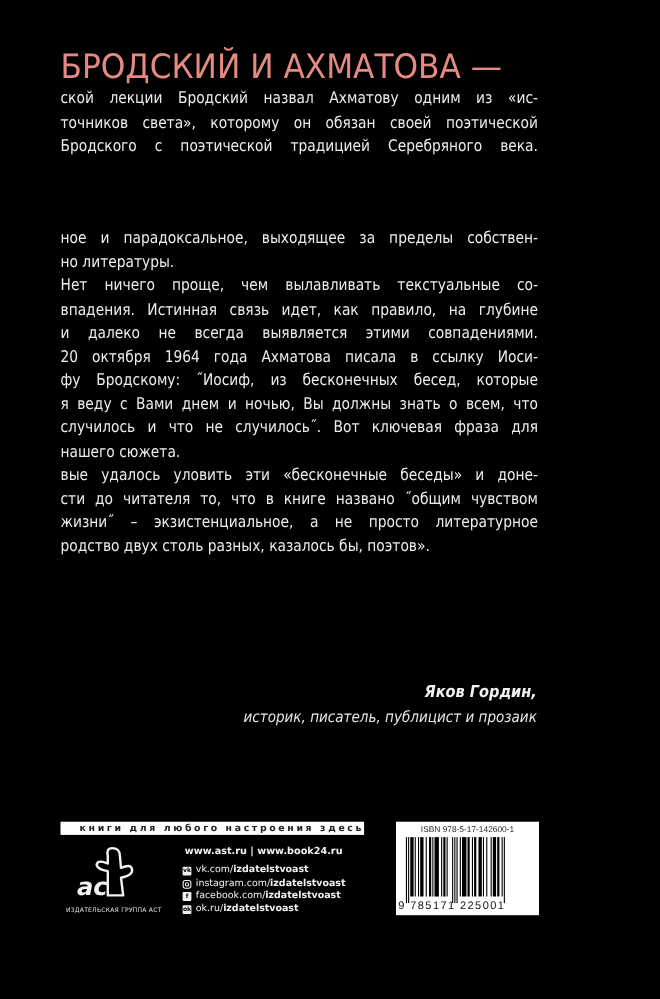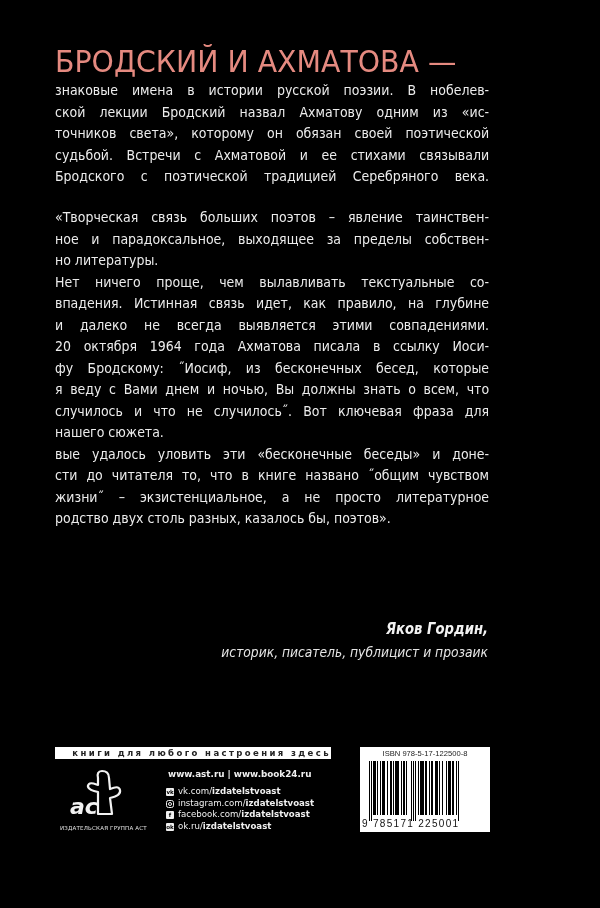--- a/index.html
+++ b/index.html
@@ -227,29 +227,26 @@
     }
   </style>
 </head>
 <body>
 
 <div>
 
   <div class="headline">БРОДСКИЙ И АХМАТОВА —</div>
 
   <div class="body-text intro">
-    <div class="line"><span class="inner">знаковые имена в истории русской поэзии. В нобелев-</span></div>
     <div class="line"><span class="inner">ской лекции Бродский назвал Ахматову одним из «ис-</span></div>
     <div class="line"><span class="inner">точников света», которому он обязан своей поэтической</span></div>
-    <div class="line"><span class="inner">судьбой. Встречи с Ахматовой и ее стихами связывали</span></div>
     <div class="line"><span class="inner">Бродского с поэтической традицией Серебряного века.</span></div>
   </div>
 
   <div class="body-text quote" id="quote-block">
-      <div class="line"><span class="inner">«Творческая связь больших поэтов – явление таинствен-</span></div>
       <div class="line"><span class="inner">ное и парадоксальное, выходящее за пределы собствен-</span></div>
       <div class="line last"><span class="inner">но литературы.</span></div>
       <div class="line"><span class="inner">Нет ничего проще, чем вылавливать текстуальные со-</span></div>
       <div class="line"><span class="inner">впадения. Истинная связь идет, как правило, на глубине</span></div>
       <div class="line"><span class="inner">и далеко не всегда выявляется этими совпадениями.</span></div>
       <div class="line"><span class="inner">20 октября 1964 года Ахматова писала в ссылку Иоси-</span></div>
       <div class="line"><span class="inner">фу Бродскому: ˝Иосиф, из бесконечных бесед, которые</span></div>
       <div class="line"><span class="inner">я веду с Вами днем и ночью, Вы должны знать о всем, что</span></div>
       <div class="line"><span class="inner">случилось и что не случилось˝. Вот ключевая фраза для</span></div>
       <div class="line last"><span class="inner">нашего сюжета.</span></div>
@@ -292,21 +289,21 @@
         <b>izdatelstvoast</b>
     </div>
     <div class="social-row">
       <span class="social-icon">ok</span>
       <span>ok.ru/</span>
         <b>izdatelstvoast</b>
     </div>
   </div>
 
   <div class="barcode-box">
-    <div class="isbn-label">ISBN 978-5-17-122500-8</div>
+    <div class="isbn-label">ISBN 978-5-17-142600-1</div>
     <div class="bars" id="bars">
         <div class="bar guard" style="width: 1.1px;"></div>
         <div class="gap" style="width: 1.1px;"></div>
         <div class="bar guard" style="width: 1.1px;"></div>
         <div class="gap" style="width: 1.1px;"></div>
         <div class="bar" style="width: 2.2px;"></div>
         <div class="gap" style="width: 1.1px;"></div>
         <div class="bar" style="width: 1.1px;"></div>
         <div class="gap" style="width: 2.2px;"></div>
         <div class="bar" style="width: 1.1px;"></div>

